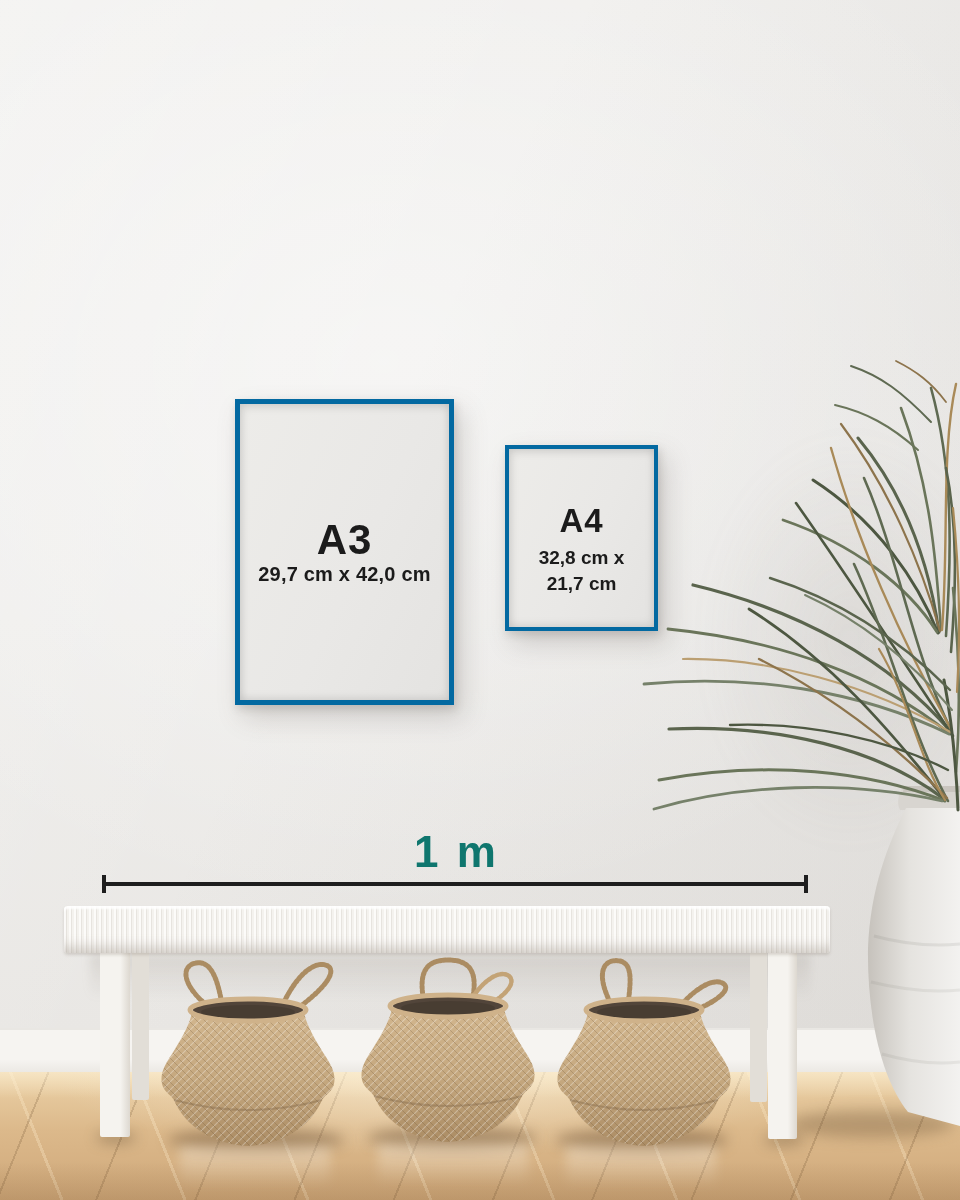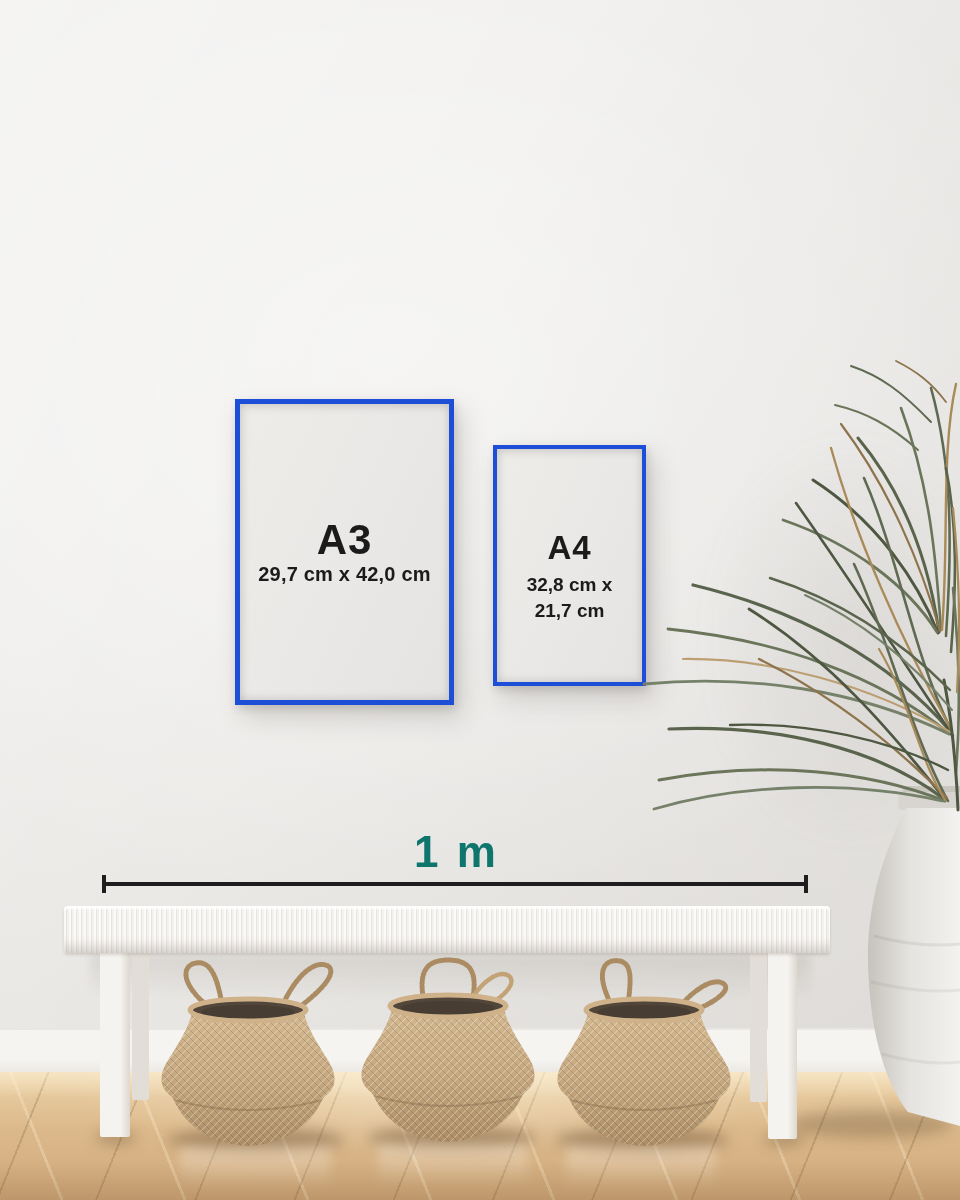--- a/index.html
+++ b/index.html
@@ -43,33 +43,33 @@
   .wallshadow-plant {
     position:absolute; left:700px; top:430px; width:300px; height:420px; border-radius:50%;
     background:radial-gradient(closest-side, rgba(140,132,122,.12), rgba(140,132,122,0));
     filter:blur(12px);
   }
   .reflect { position:absolute; filter:blur(6px);
     background:linear-gradient(180deg, rgba(255,250,240,.38), rgba(255,250,240,0)); }
 
   
   .frame {
-    position:absolute; background:#1d4ed8;
+    position:absolute; background:#0369a1;
     box-shadow:8px 12px 24px rgba(90,84,76,.22), 2px 4px 8px rgba(90,84,76,.18);
   }
   .frame .paper {
     position:absolute; display:flex; flex-direction:column;
     align-items:center; justify-content:center; text-align:center;
     background:linear-gradient(115deg, #edece9 0%, #e9e8e6 55%, #e4e3e1 100%);
     box-shadow:inset 2px 3px 9px rgba(0,0,0,.12), inset -2px -3px 9px rgba(0,0,0,.07);
     color:#1b1b1b;
   }
   .frame-a3 { left:235px; top:399px; width:219px; height:306px; }
   .frame-a3 .paper { inset:5px; }
-  .frame-a4 { left:493px; top:445px; width:153px; height:241px; }
+  .frame-a4 { left:505px; top:445px; width:153px; height:186px; }
   .frame-a4 .paper { inset:4px; }
   .frame-a4 .paper .txt { transform:translateY(12px); }
   .frame-label { font-weight:700; line-height:1; letter-spacing:1px; }
   .frame-a3 .frame-label { font-size:42px; }
   .frame-a4 .frame-label { font-size:33px; }
   .frame-dims { font-weight:700; }
   .frame-a3 .frame-dims { font-size:20px; margin-top:2px; letter-spacing:.2px; }
   .frame-a4 .frame-dims { font-size:19px; line-height:26px; margin-top:8px; }
 
   

